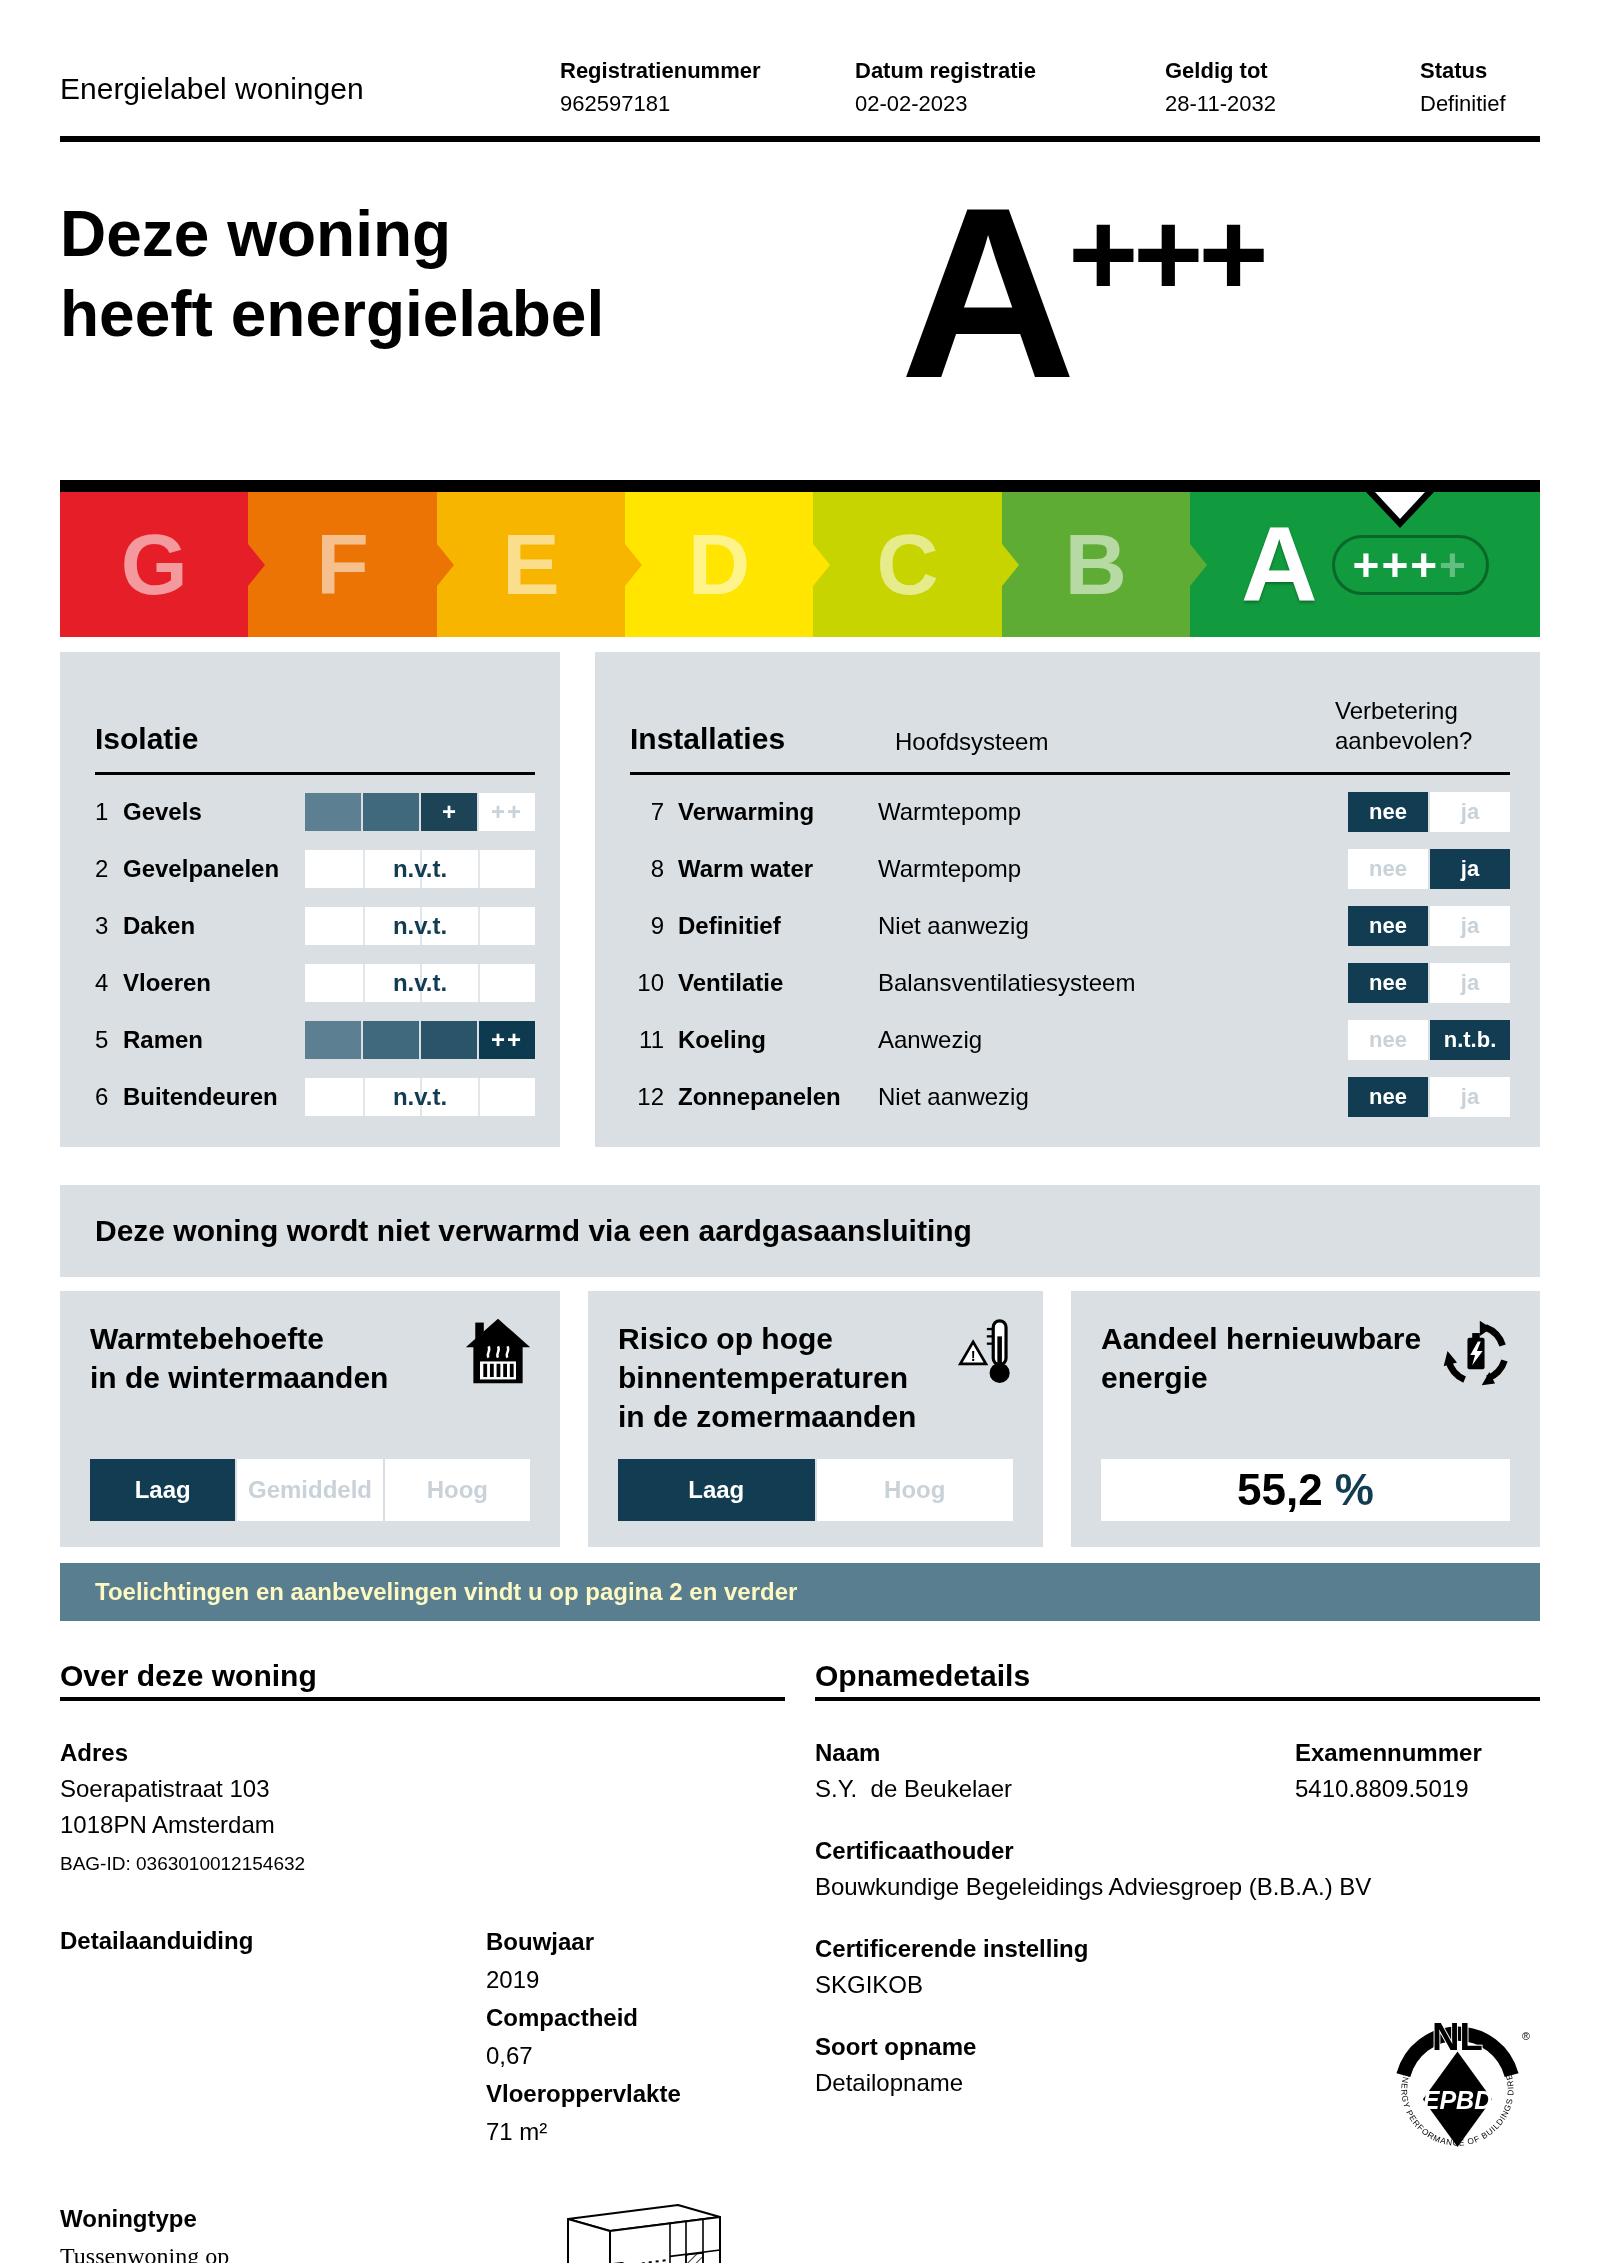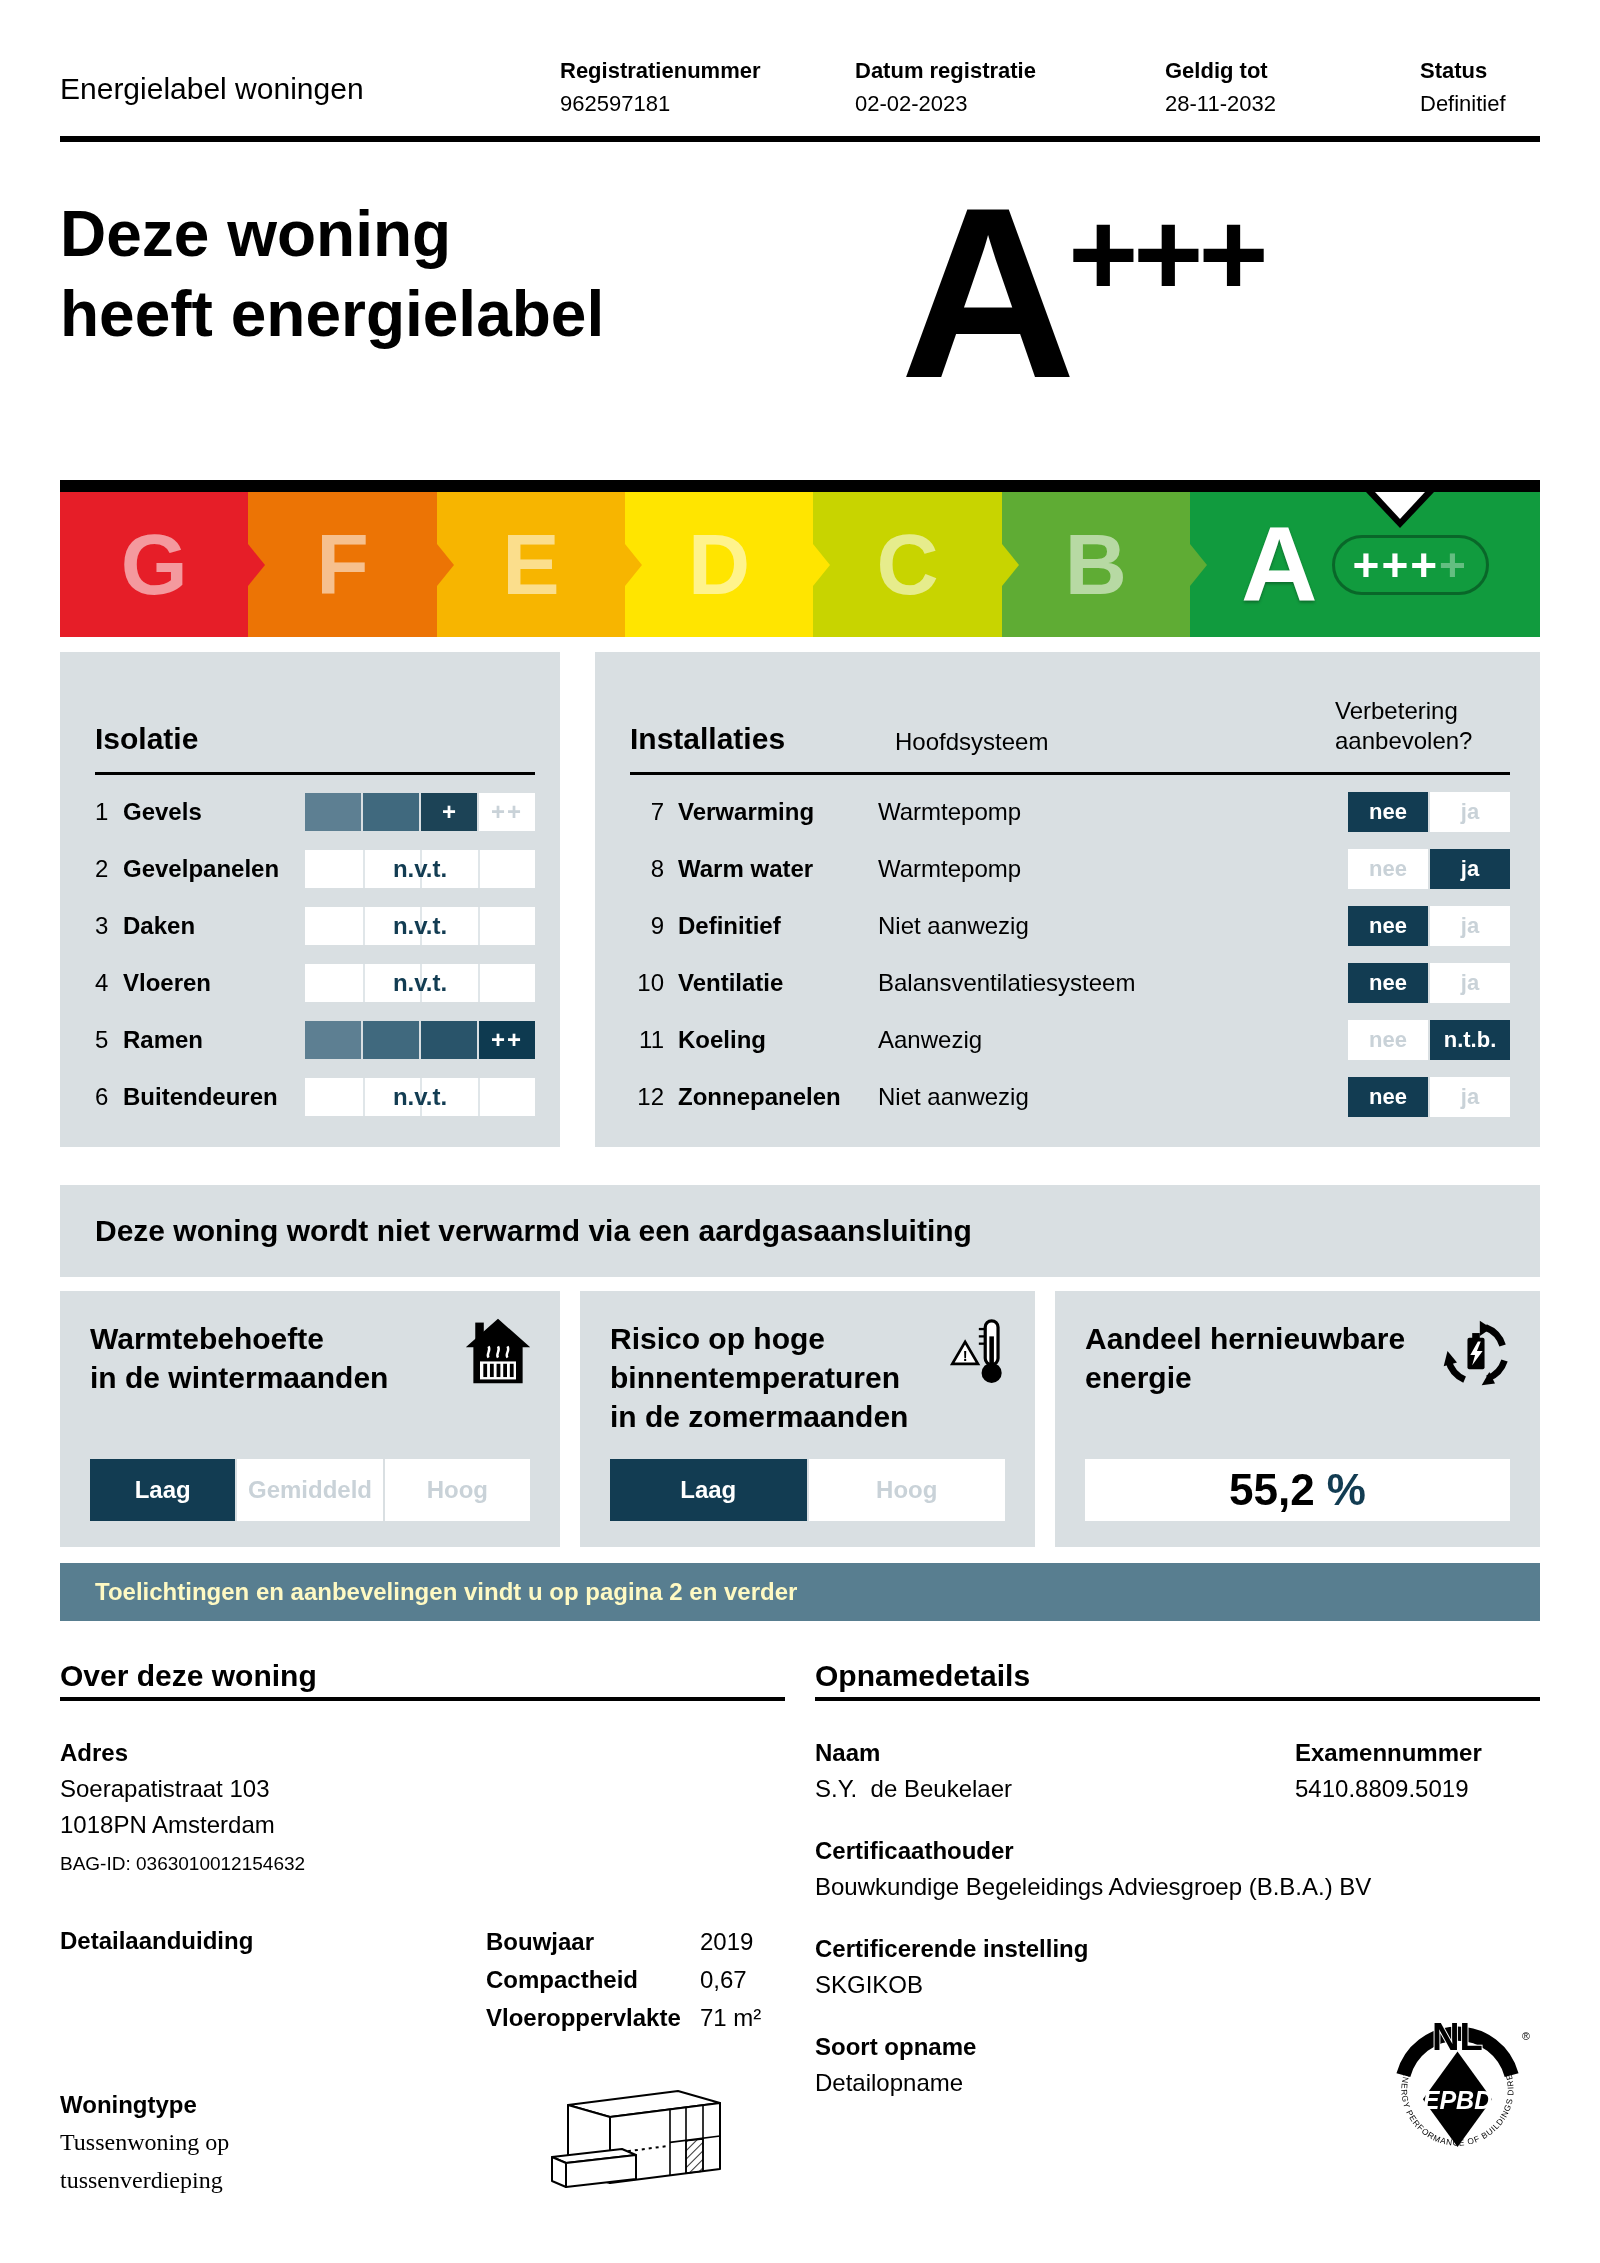--- a/index.html
+++ b/index.html
@@ -84,21 +84,21 @@
   .tog { display:flex; gap:2px; }
   .opt { width:80px; height:40px; display:flex; align-items:center; justify-content:center;
          font-size:22px; font-weight:bold; background:#fff; color:#c9d2d8; }
   .opt.sel { background:#123c52; color:#fff; }
 
   
   .banner { margin-top:38px; height:92px; background:#d9dfe2; display:flex; align-items:center;
             padding-left:35px; font-size:30px; font-weight:bold; }
 
   
-  .boxes { display:flex; gap:20px; margin-top:14px; }
+  .boxes { display:flex; gap:28px; margin-top:14px; }
   .box { background:#d9dfe2; height:256px; position:relative; padding:28px 30px; }
   .box1{width:500px}.box2{width:455px}.box3{flex:1}
   .box-title { font-size:30px; font-weight:bold; line-height:39px; white-space:pre-line; }
   .box-icon { position:absolute; top:24px; right:26px; }
   .box-bar { position:absolute; left:30px; right:30px; bottom:26px; height:62px; display:flex; gap:2px; }
   .bopt { flex:1; display:flex; align-items:center; justify-content:center;
           font-size:24px; font-weight:bold; background:#fff; color:#c9d2d8; }
   .bopt.sel { background:#123c52; color:#fff; }
   .value-bar { position:absolute; left:30px; right:30px; bottom:26px; height:62px; background:#fff;
                display:flex; align-items:center; justify-content:center; gap:12px; }
@@ -112,21 +112,21 @@
   
   .sections { display:flex; gap:30px; margin-top:38px; }
   .col { flex:1; position:relative; }
   .sec-h { font-size:30px; font-weight:bold; padding-bottom:4px; border-bottom:4px solid #000; }
   .lab { font-size:24px; font-weight:bold; line-height:36px; }
   .txt { font-size:24px; line-height:36px; white-space:pre-wrap; }
   .small { font-size:19px; margin-top:10px; }
   .blockA { margin-top:34px; }
   .factrow { display:flex; margin-top:48px; }
   .factrow .dlab { width:426px; }
-  .fact { display:flex; line-height:38px; }
+  .fact { display:flex; line-height:38px;flex-direction:column; }
   .fact .flab { width:214px; font-size:24px; font-weight:bold; }
   .fact .fval { font-size:24px; }
   .wtype { margin-top:50px; position:relative; min-height:140px; }
   .wtype .txt { line-height:38px;font-family:Liberation Serif, serif; }
   .house-diagram { position:absolute; left:478px; top:-18px; }
   .grid2a { display:flex; margin-top:34px; }
   .grid2a .left { flex:1; }
   .grid2a .right { width:245px; }
   .opn-block { margin-top:26px; }
   .grid2b { display:flex; margin-top:26px; }

